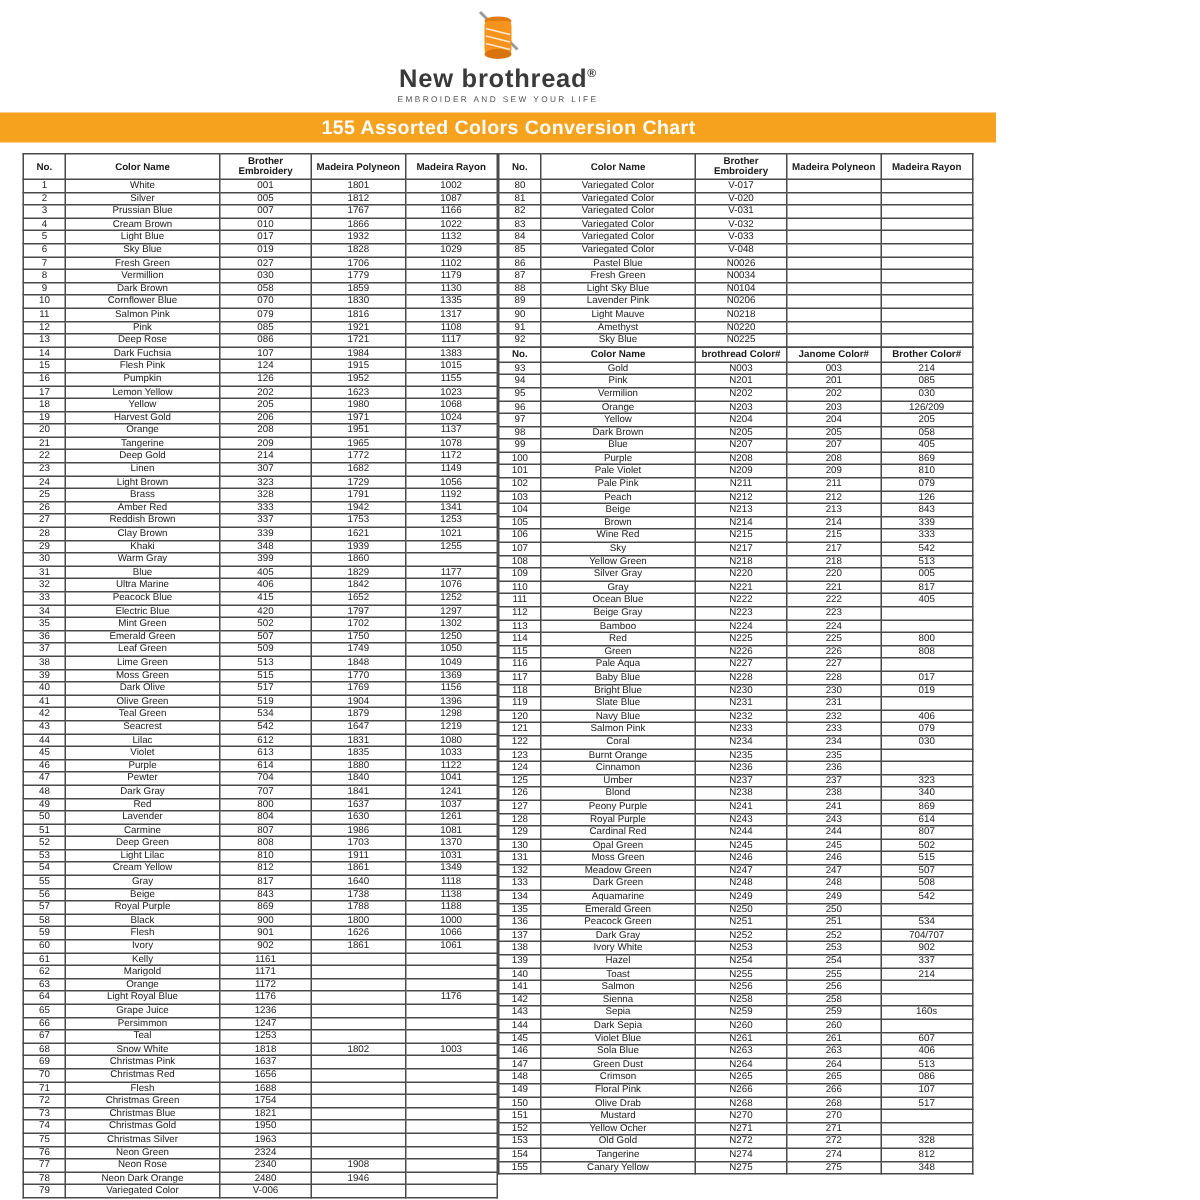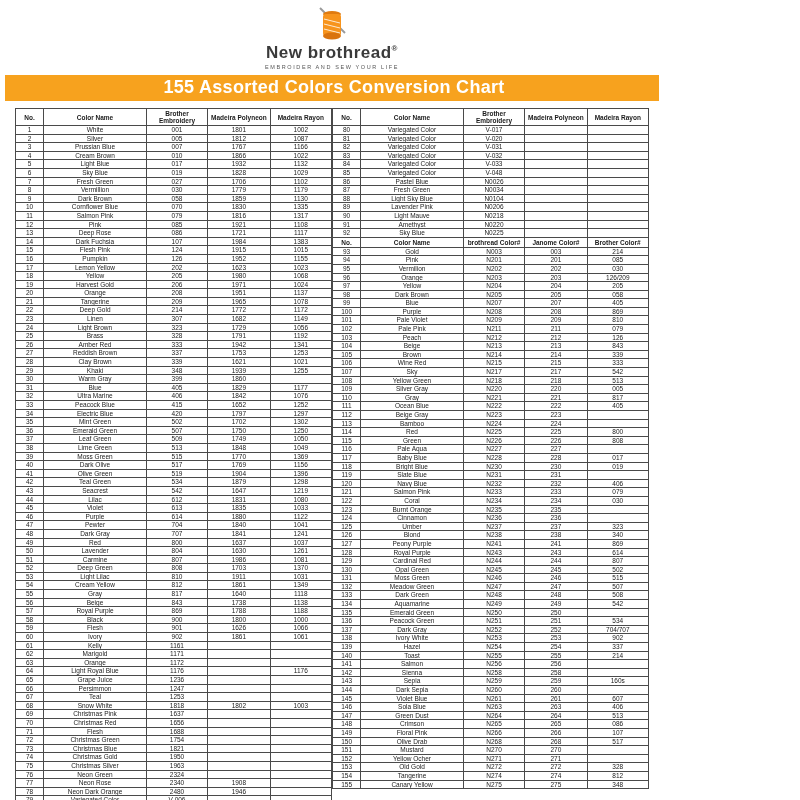--- a/index.html
+++ b/index.html
@@ -2,21 +2,21 @@
 <html><head>
 <meta charset="utf-8">
 <style>
   html,body{margin:0;padding:0;background:#ffffff;}
   .page{width:664px;height:800px;background:#ffffff;font-family:"Liberation Sans",sans-serif;overflow:hidden;}
   .logo-area{text-align:center;padding-top:6px;}
   .spool{display:block;margin:0 auto;}
   .brand-line{font-size:17px;font-weight:bold;color:#3a3a3a;letter-spacing:0.5px;margin-top:1px;}
   .brand-reg{font-size:8px;vertical-align:super;}
   .tagline{font-size:5.5px;letter-spacing:1.6px;color:#555;margin-top:1px;}
-  .title-bar{width:650px;margin:5px auto 7px auto;background:#F7A21E;color:#ffffff;font-weight:bold;font-size:18px;text-align:center;padding:2px 0 3px 4px;letter-spacing:0.3px;}
+  .title-bar{width:650px;margin:5px auto 7px auto;background:#F7A21E;color:#ffffff;font-weight:bold;font-size:13px;text-align:center;padding:2px 0 3px 14px;letter-spacing:0.3px;}
   .tables-wrap{width:634px;margin:0 auto;display:flex;align-items:flex-start;}
   table{border-collapse:collapse;table-layout:fixed;width:317px;}
   th,td{border:1px solid #4a4a4a;font-size:6.5px;line-height:7.6px;padding:0 1px;text-align:center;white-space:nowrap;overflow:hidden;color:#1a1a1a;}
   th{font-weight:bold;white-space:normal;line-height:7px;padding:1px 0;}
   th:nth-child(1),td:nth-child(1){width:27px;}
   th:nth-child(2),td:nth-child(2){width:101px;}
   th:nth-child(3),td:nth-child(3){width:60px;}
   th:nth-child(4),td:nth-child(4){width:61px;}
   th:nth-child(5),td:nth-child(5){width:60px;}
   .right-col{display:flex;flex-direction:column;}

